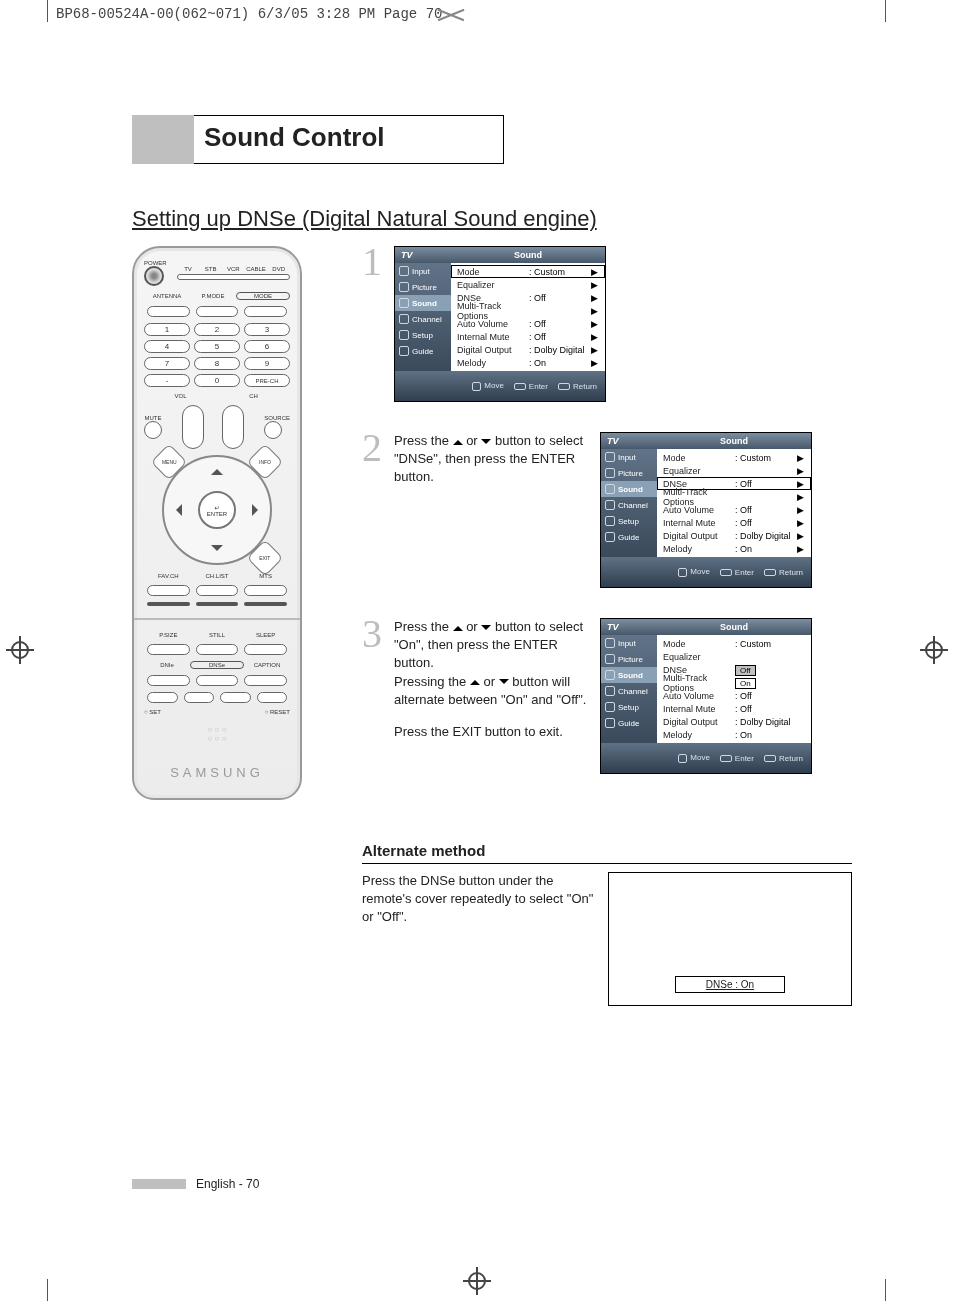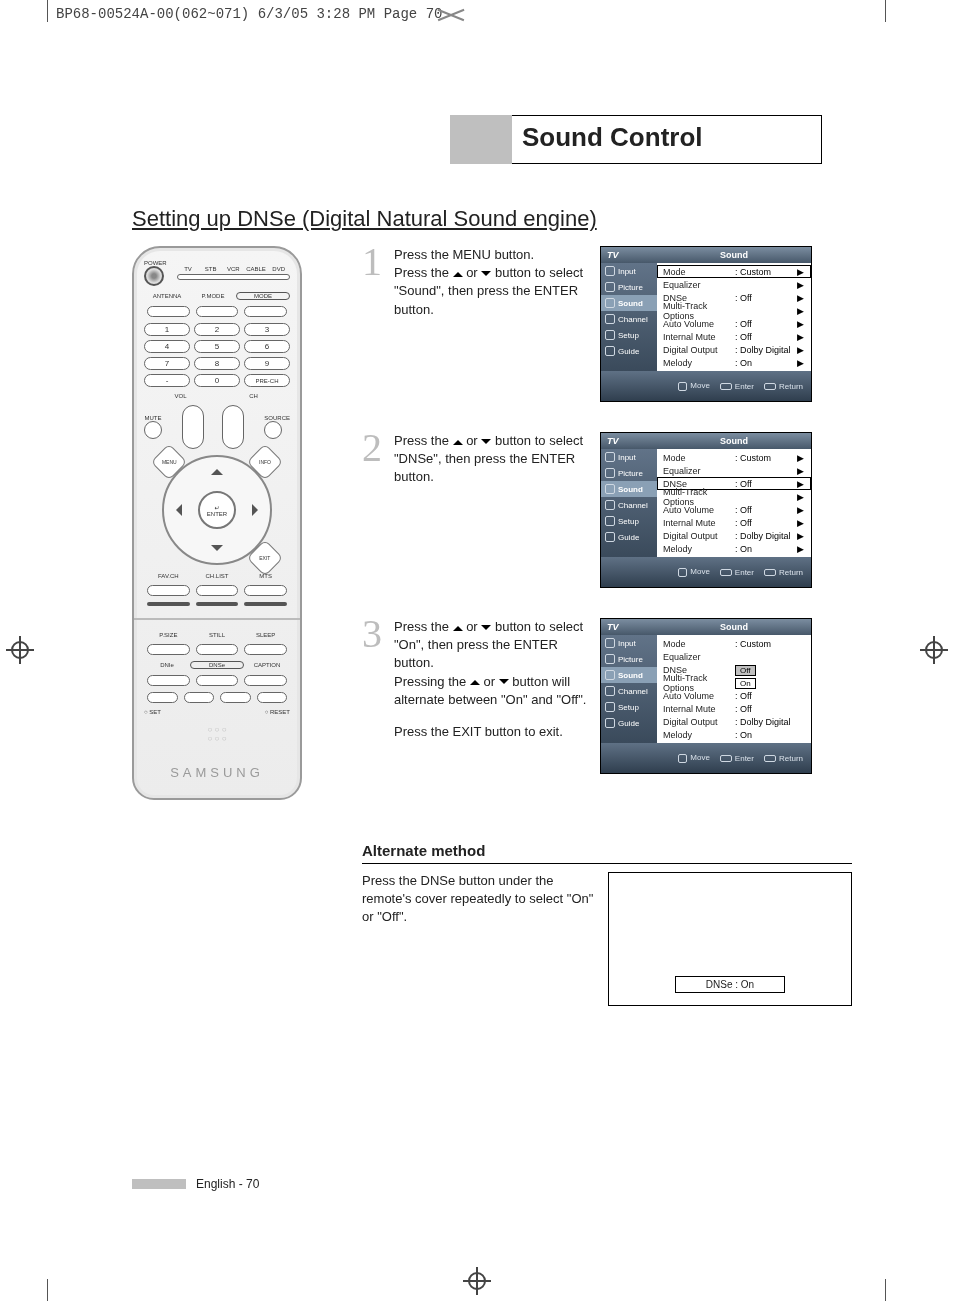--- a/index.html
+++ b/index.html
@@ -48,21 +48,21 @@
   .trim-v{position:absolute;width:1px;background:#555;top:0;height:22px;}
   .trim-v.b{top:auto;bottom:0;}
 
   
   .col{
     position:absolute;
     left:132px; right:132px;
     top:115px;
   }
   .title-bar{
-    display:flex; align-items:stretch; margin-bottom:42px;justify-content:flex-end;
+    display:flex; align-items:stretch; margin-bottom:42px;
   }
   .title-grey{
     width:62px; background:var(--grey-block);
   }
   .title-box{
     flex:0 0 310px;
     border:1px solid #000; border-left:none;
     padding:6px 14px 10px 10px;
     font-family:"Trebuchet MS","Arial Narrow",Arial,sans-serif;
     font-weight:700;
@@ -184,20 +184,21 @@
   }
   .osd .foot span::before{content:"";display:inline-block;vertical-align:middle;margin-right:3px;}
   .foot .mv::before{width:7px;height:7px;border:1px solid #cfd8e2;border-radius:2px;}
   .foot .en::before{width:10px;height:5px;border:1px solid #cfd8e2;border-radius:2px;}
   .foot .rt::before{width:10px;height:5px;border:1px solid #cfd8e2;border-radius:2px;}
 
   .osd-simple{
     width:244px;height:134px;border:1px solid #000;
     display:flex;align-items:flex-end;justify-content:center;
     padding-bottom:12px;
+    text-decoration:underline;
   }
   .osd-simple .chip{
     border:1px solid #000; padding:2px 30px;font-size:10px;
   }
 
   
   .pg-foot{
     position:absolute; left:132px; bottom:110px;
     display:flex;align-items:center;gap:10px;
   }
@@ -376,24 +377,20 @@
           <span>○ <span>RESET</span></span>
         </div>
         <div style="text-align:center;color:#bbb;margin-top:10px;font-size:8px">○ ○ ○<br>○ ○ ○</div>
         <div class="brand">SAMSUNG</div>
       </div>
 
       <div class="steps">
 
         <div class="step">
           <div class="step-n">1</div>
-          <div class="step-text">
-            <span>Press the MENU button.</span><br>
-            <span>Press the </span><span class="tri-inline tri-up"></span><span> or </span><span class="tri-inline tri-dn"></span><span> button to select "Sound", then press the ENTER button.</span>
-          </div>
           <div class="osd">
             <div class="bar">
                 <span class="tv">TV</span>
                 <span class="ttl">Sound</span>
               </div>
             <div class="body">
               <div class="side">
                 <div class="tab">
                     <span class="ic"></span>
                     <span>Input</span>

